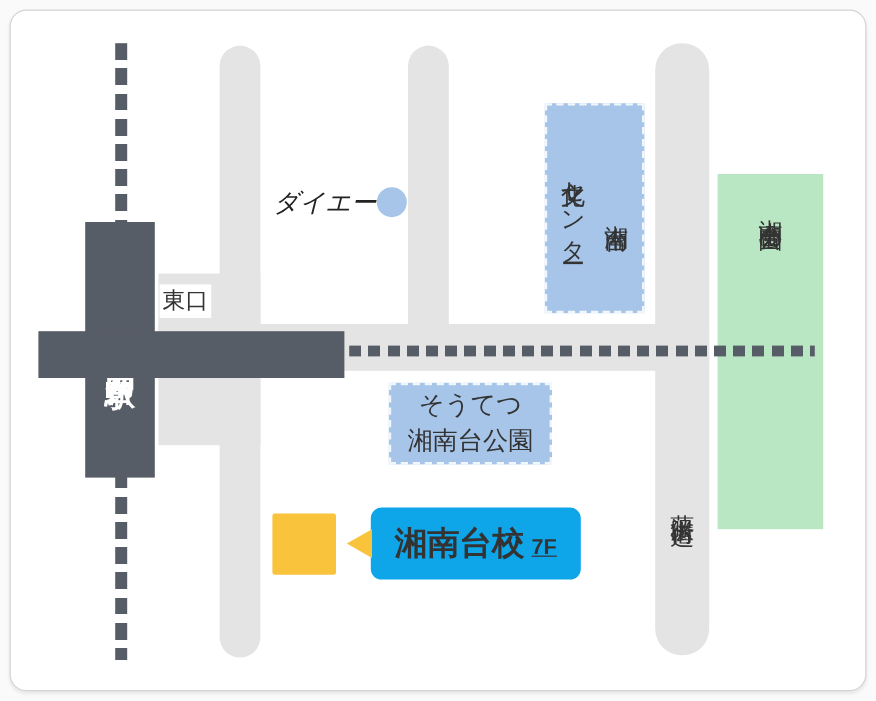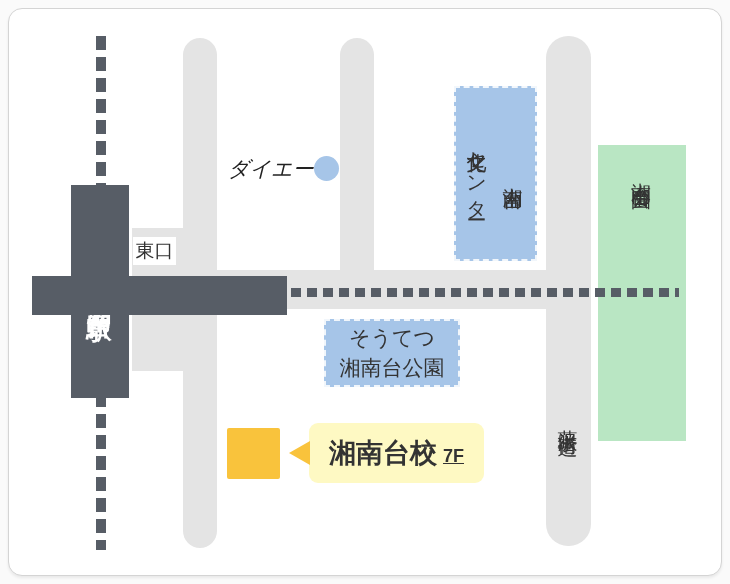--- a/index.html
+++ b/index.html
@@ -78,21 +78,21 @@
   }
   .daiei-dot{
     width:25px;height:25px;border-radius:50%;
     background:#a6c5e8;margin-left:1px;
   }
   .kaido-label{left:546px;top:402px;z-index:6;}
   .kaido-label .vtext{letter-spacing:3px;}
   
   .callout{
     left:300px;top:414px;width:175px;height:60px;z-index:7;
-    background:#fef9c3;border-radius:9px;
+    background:#0ea5e9;border-radius:9px;
     display:flex;align-items:baseline;justify-content:center;
     color:#333;
   }
   .callout::before{
     content:"";position:absolute;left:-20px;top:50%;margin-top:-12px;
     border-top:12px solid transparent;border-bottom:12px solid transparent;
     border-right:21px solid #f9c33c;
   }
   .school-name{font-size:27px;font-weight:bold;align-self:center;}
   .school-floor{font-size:18px;font-weight:bold;margin-left:6px;align-self:center;padding-top:6px;text-decoration:underline;}

